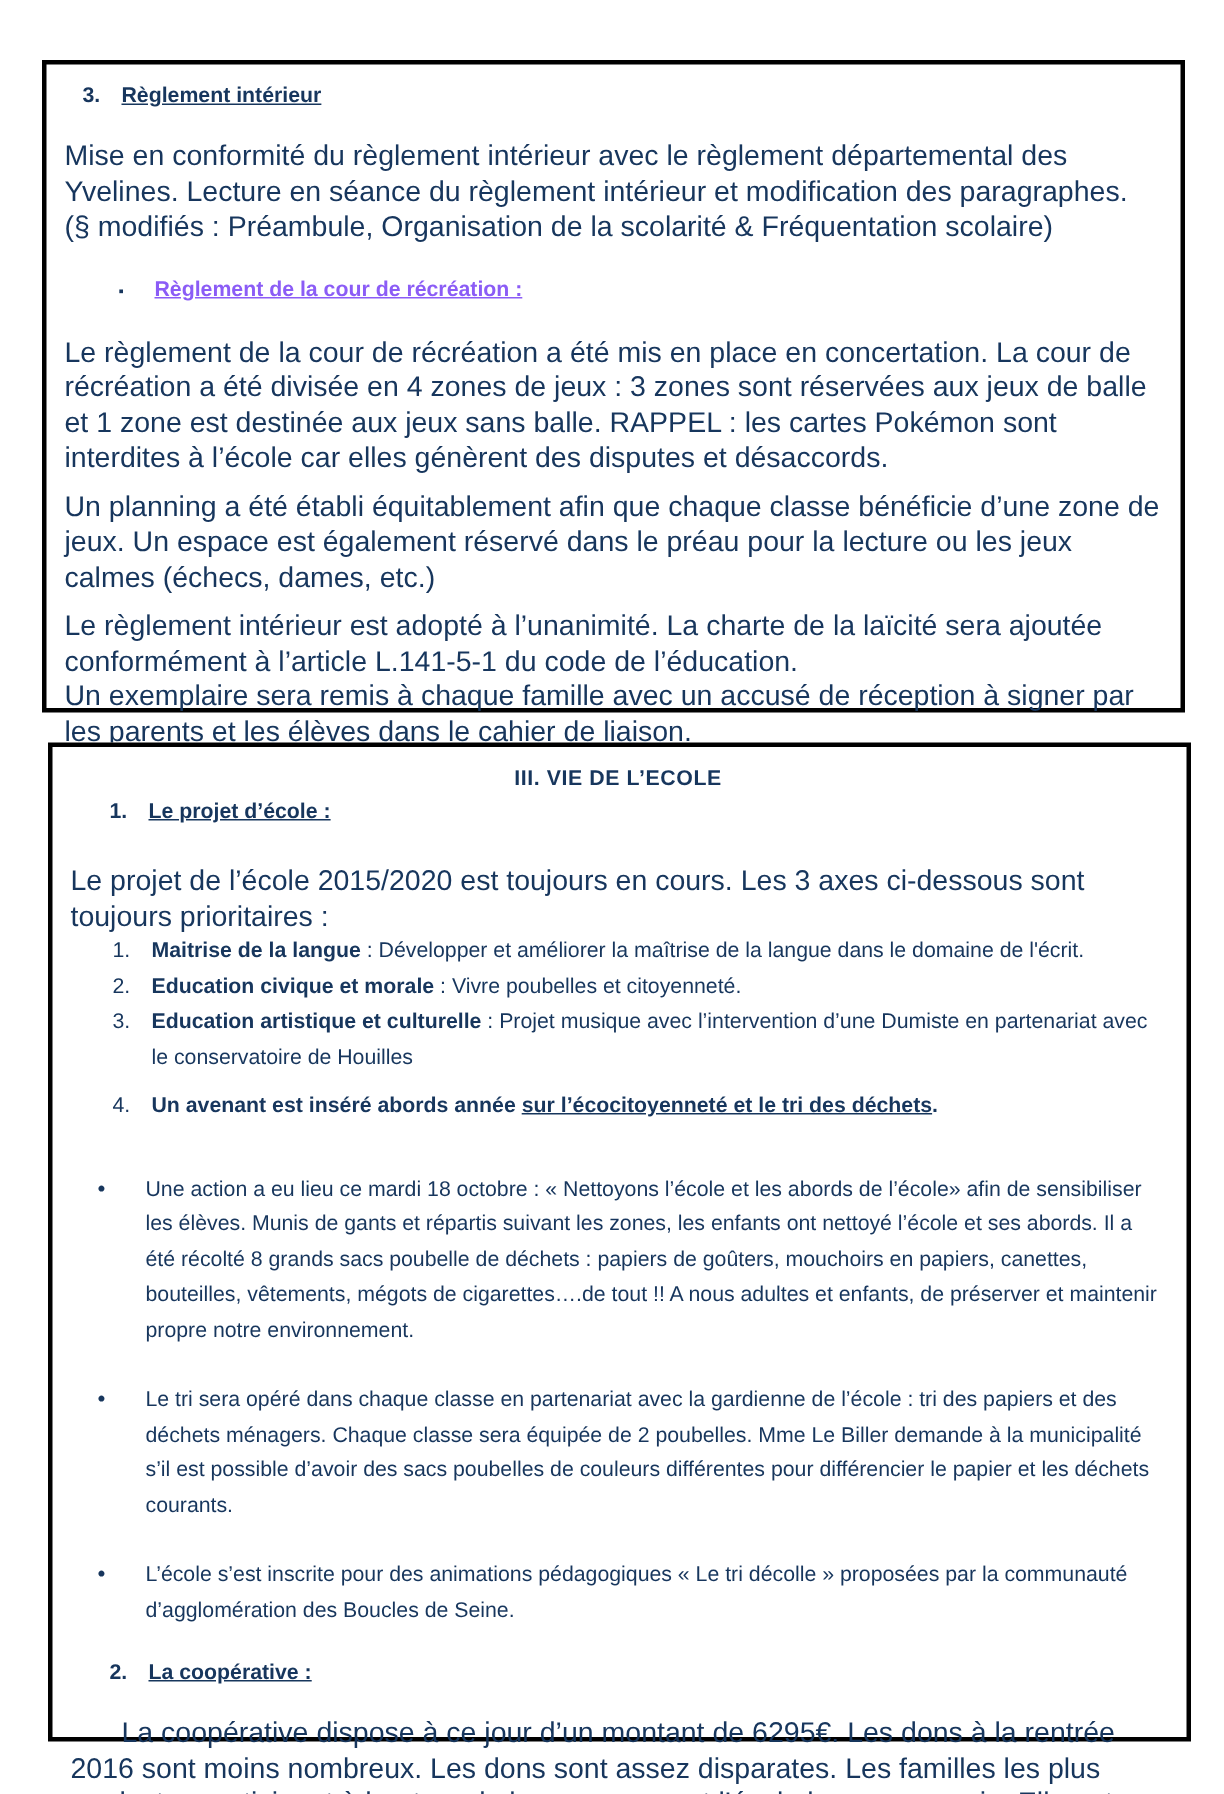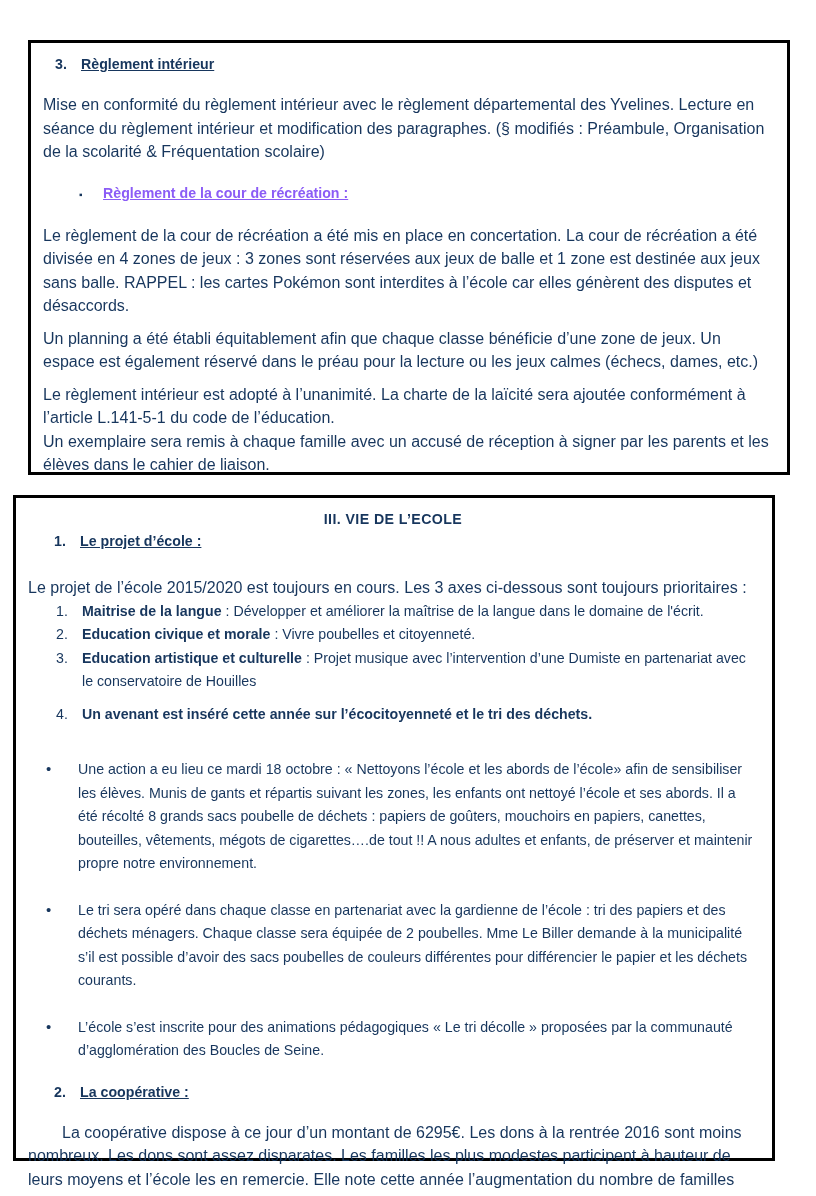--- a/index.html
+++ b/index.html
@@ -29,29 +29,29 @@
     background: #ffffff;
     padding: 10px 14px 10px 12px;
   }
   #box-one {
     left: 28px;
     top: 40px;
     width: 762px;
     height: 435px;
   }
   #box-two {
-    left: 13px;
+    left: 32px;
     top: 495px;
     width: 762px;
     height: 666px;
   }
 
   
   .p {
-    font-size: 16px;
+    font-size: 19px;
     line-height: 23.5px;
     color: #17365d;
     margin: 0;
     text-align: left;
   }
   .gap-sm { height: 9px; }
   .gap-md { height: 18px; }
   .gap-lg { height: 24px; }
 
   
@@ -105,21 +105,21 @@
     font-size: 14.2px;
     line-height: 23.5px;
     color: #17365d;
   }
   .ol-item .marker {
     flex: 0 0 26px;
     width: 26px;
   }
   .ol-item .body { flex: 1 1 auto; }
   .ol-item .lead { font-weight: bold; }
-  .ol-item .u { }
+  .ol-item .u { text-decoration: underline; }
   .ol-item.bold-all .body { font-weight: bold; }
 
   
   .ul-item {
     display: flex;
     align-items: baseline;
     margin-left: 12px;
     font-size: 14.2px;
     line-height: 23.5px;
     color: #17365d;
@@ -207,21 +207,21 @@
 
     <div class="ol-item">
       <span class="marker">3.</span>
       <span class="body"><span class="lead">Education artistique et culturelle</span><span> : Projet musique avec l’intervention d’une Dumiste en partenariat avec le conservatoire de Houilles</span></span>
     </div>
 
     <div class="gap-sm"></div>
 
     <div class="ol-item bold-all">
       <span class="marker">4.</span>
-      <span class="body"><span>Un avenant est inséré cette année </span><span class="u">sur l’écocitoyenneté et le tri des déchets</span><span>.</span></span>
+      <span class="body"><span>Un avenant est inséré abords année </span><span class="u">sur l’écocitoyenneté et le tri des déchets</span><span>.</span></span>
     </div>
 
     <div class="gap-sm"></div>
 
     <div class="ul-item">
       <span class="dot">•</span>
       <span class="body">Une action a eu lieu ce mardi 18 octobre : « Nettoyons l’école et les abords de l’école» afin de sensibiliser les élèves. Munis  de gants  et répartis suivant les zones, les enfants  ont nettoyé l’école et ses abords. Il a été récolté 8 grands sacs poubelle de déchets : papiers de goûters, mouchoirs en papiers,  canettes, bouteilles, vêtements, mégots de cigarettes….de tout !!  A nous adultes et enfants, de préserver  et maintenir propre notre environnement.</span>
     </div>
 
     <div class="ul-item">

